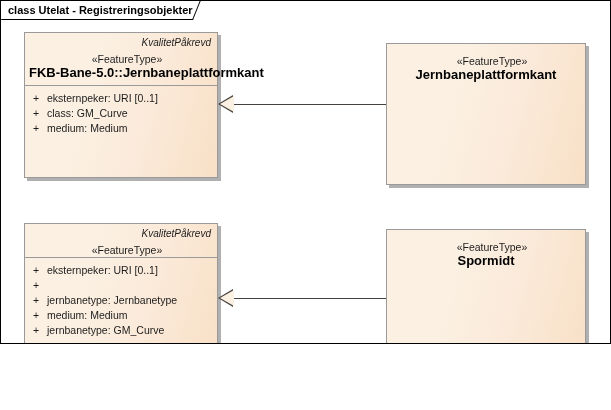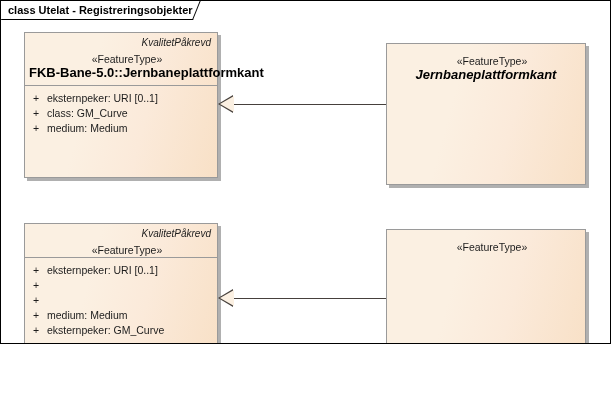--- a/index.html
+++ b/index.html
@@ -76,21 +76,20 @@
   .cls-name {
     text-align: center;
     font-size: 13px;
     font-weight: bold;
     color: #000000;
     line-height: 14px;
     padding: 0 4px 5px 4px;
     white-space: nowrap;
   }
   .cls-name.abstract {
-    font-style: italic;
   }
   .divider {
     height: 0;
     border-top: 1px solid #9a9a9a;
     margin: 0;
   }
   .attr-list {
     padding: 5px 0 0 0;
   }
   .attr-row {
@@ -180,35 +179,37 @@
     <div class="attr-list">
       <div class="attr-row">
         <span class="attr-vis">+</span>
         <span class="attr-text">eksternpeker: URI [0..1]</span>
       </div>
       <div class="attr-row">
         <span class="attr-vis">+</span>
       </div>
       <div class="attr-row">
         <span class="attr-vis">+</span>
+        <span class="attr-text">jernbanetype: Jernbanetype</span>
       </div>
       <div class="attr-row">
         <span class="attr-vis">+</span>
         <span class="attr-text">medium: Medium</span>
       </div>
       <div class="attr-row">
         <span class="attr-vis">+</span>
-        <span class="attr-text">eksternpeker: GM_Curve</span>
+        <span class="attr-text">jernbanetype: GM_Curve</span>
       </div>
     </div>
   </div>
 
   <div class="uml-class" style="left:385px; top:228px; width:200px; height:134px;">
     <div class="uml-header">
       <div class="stereo" style="padding-top:11px;">«FeatureType»</div>
+      <div class="cls-name abstract">Spormidt</div>
     </div>
   </div>
 
   <div class="conn-line" style="left:232px; top:103px; width:153px;"></div>
   <div class="gen-arrow-outline" style="left:217px; top:94px;"></div>
   <div class="gen-arrow" style="left:219px; top:95px;"></div>
 
   <div class="conn-line" style="left:232px; top:297px; width:153px;"></div>
   <div class="gen-arrow-outline" style="left:217px; top:288px;"></div>
   <div class="gen-arrow" style="left:219px; top:289px;"></div>

